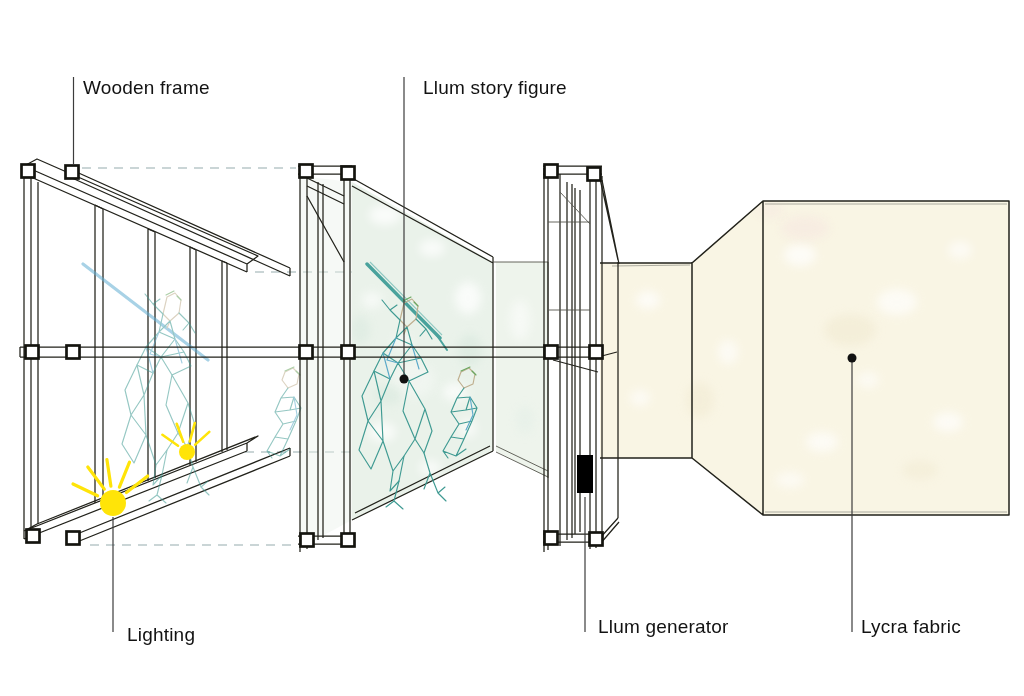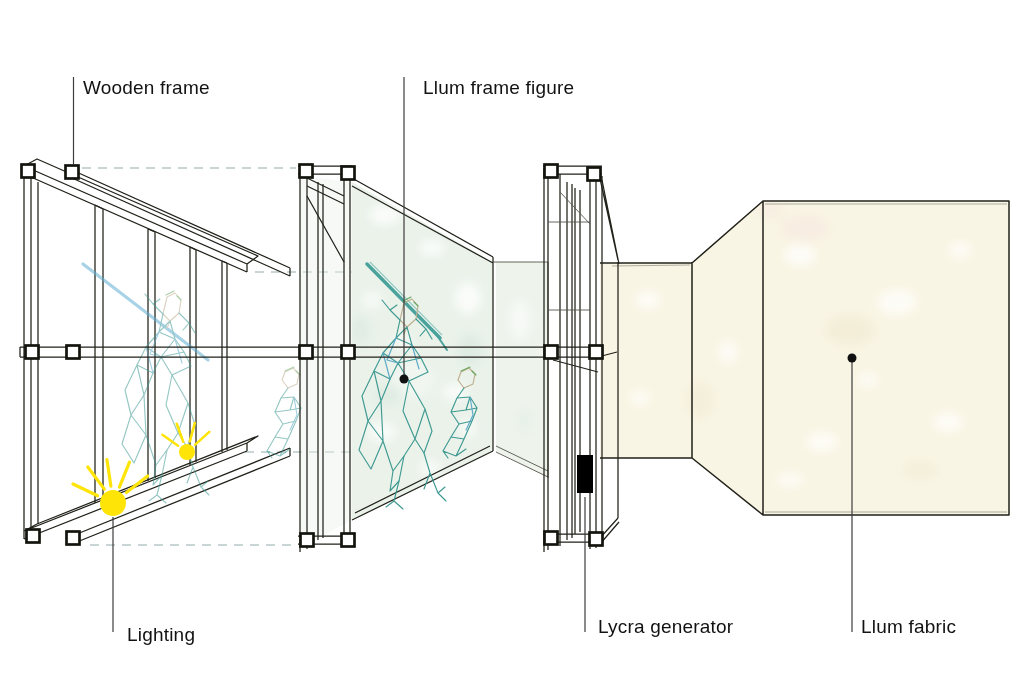--- a/index.html
+++ b/index.html
@@ -203,18 +203,18 @@
     <line class="leader" x1="404" y1="77" x2="404" y2="375"></line>
     <line class="leader" x1="113" y1="517" x2="113" y2="632"></line>
     <line class="leader" x1="585" y1="497" x2="585" y2="632"></line>
     <line class="leader" x1="852" y1="362" x2="852" y2="632"></line>
     <circle cx="404" cy="379" r="4.5" fill="#111"></circle>
     <circle cx="852" cy="358" r="4.5" fill="#111"></circle>
   </g>
 </svg>
 
 <div class="label" style="left:83px;top:77px">Wooden frame</div>
-<div class="label" style="left:423px;top:77px">Llum frame figure</div>
+<div class="label" style="left:423px;top:77px">Llum story figure</div>
 <div class="label" style="left:127px;top:624px">Lighting</div>
-<div class="label" style="left:598px;top:616px">Lycra generator</div>
-<div class="label" style="left:861px;top:616px">Llum fabric</div>
+<div class="label" style="left:598px;top:616px">Llum generator</div>
+<div class="label" style="left:861px;top:616px">Lycra fabric</div>
 
 </div>
 
 </body></html>

